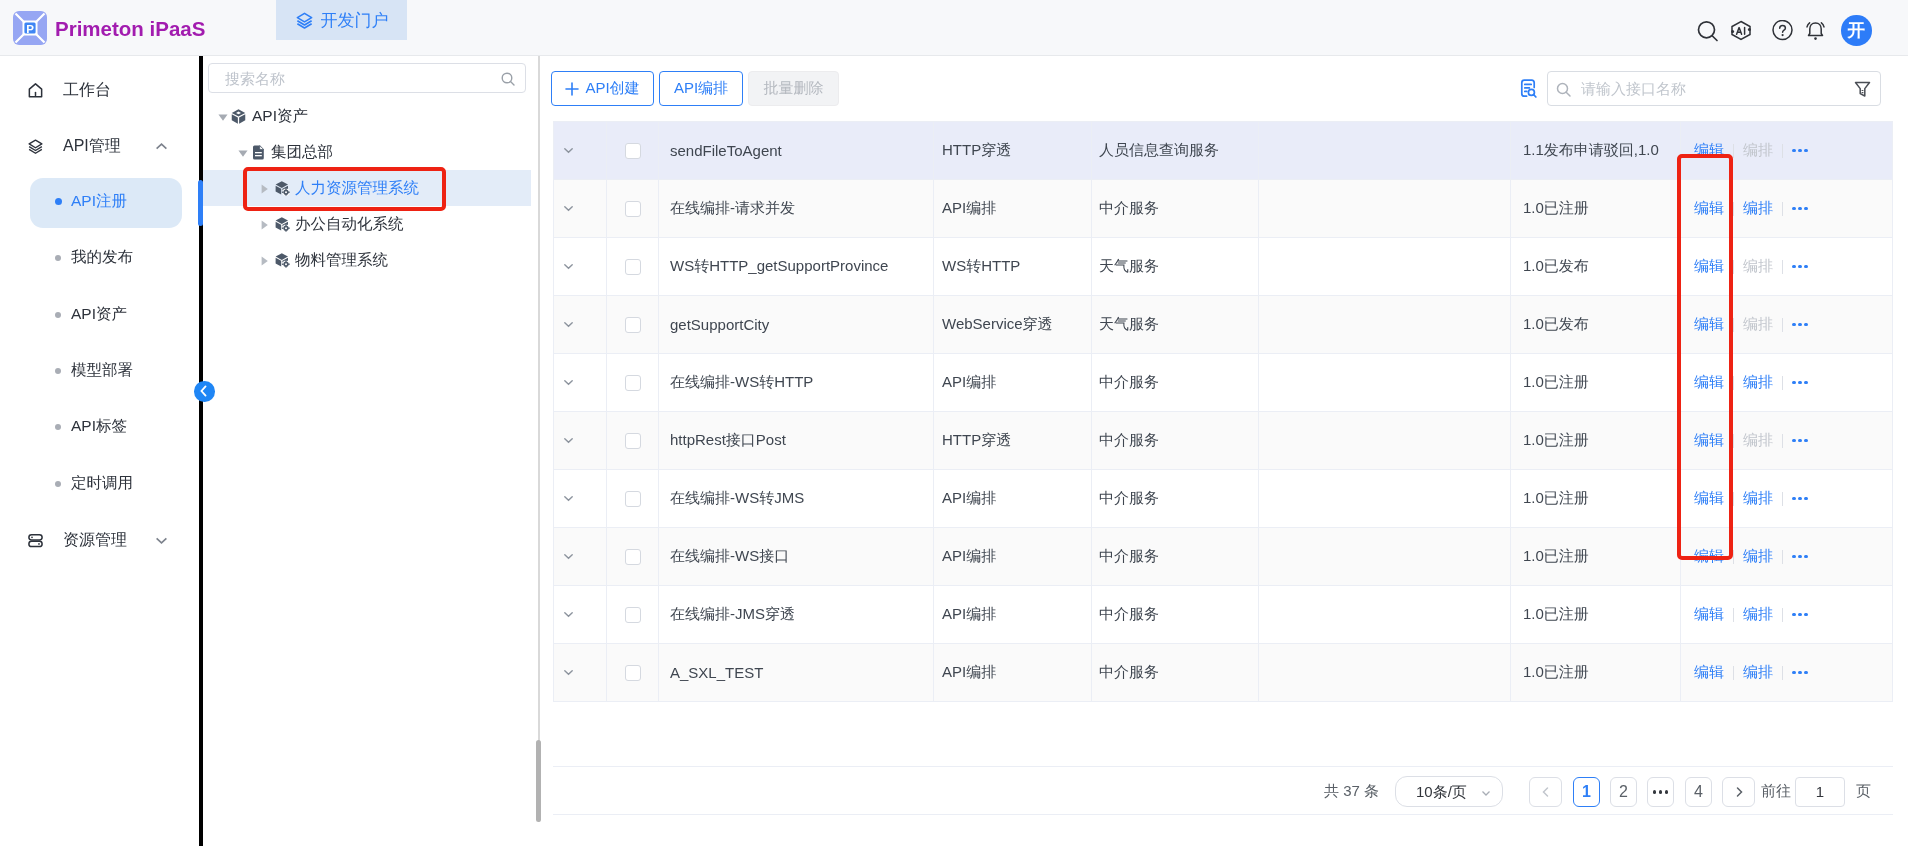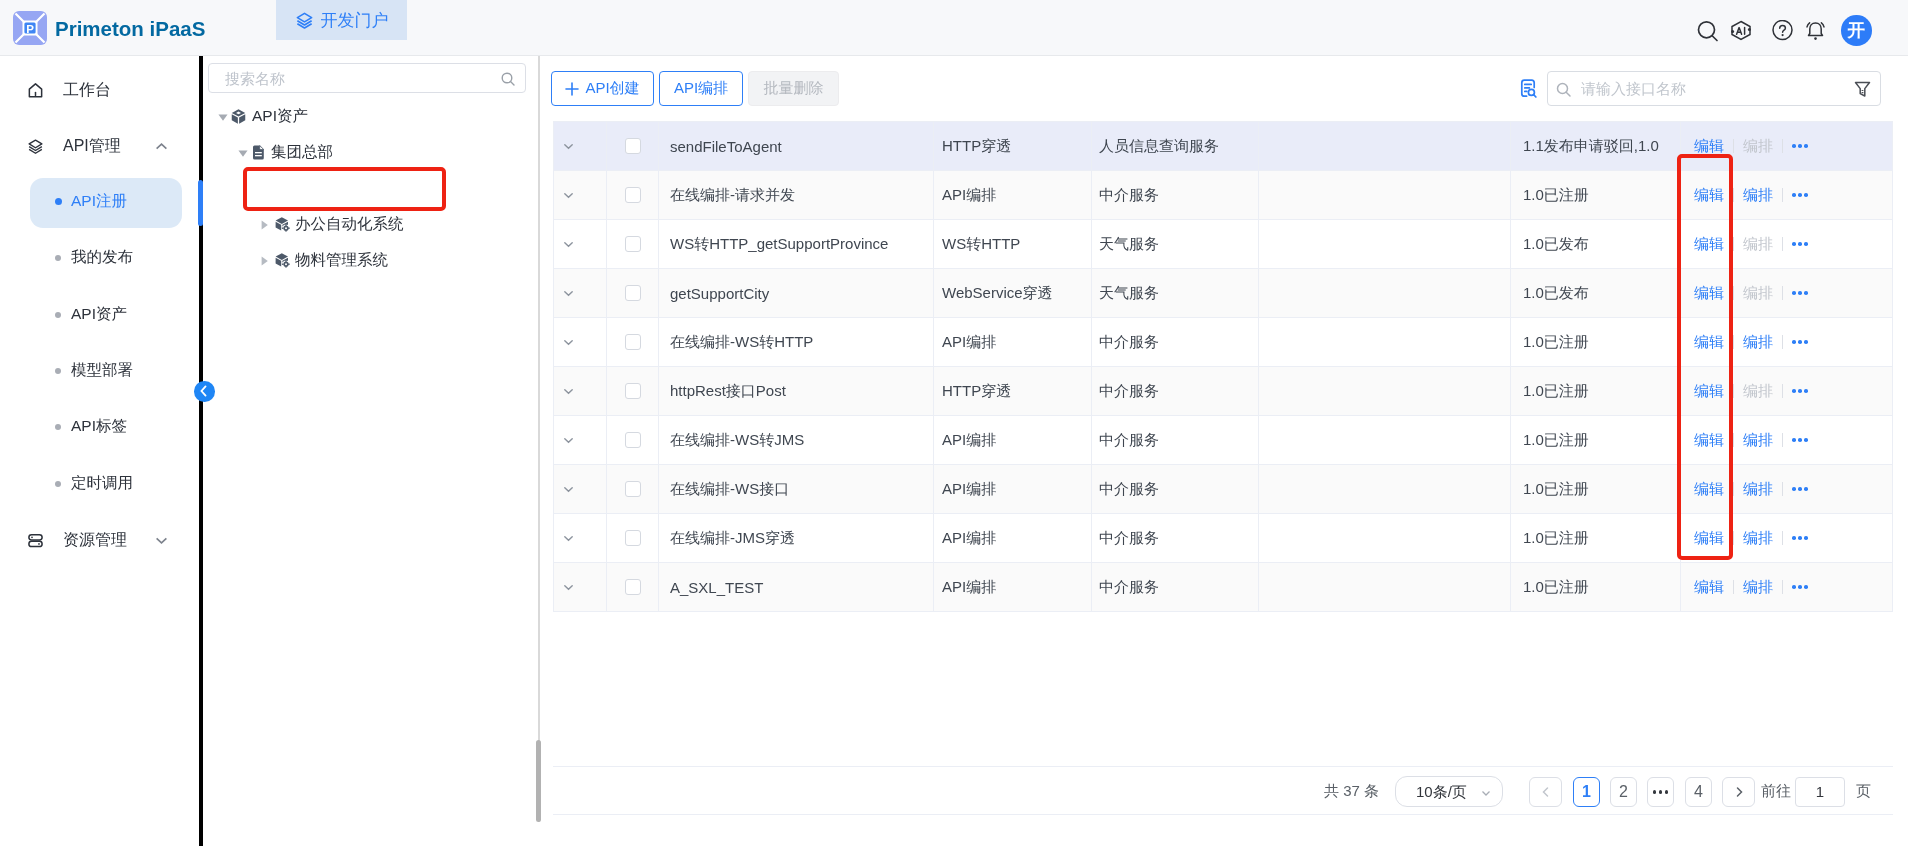--- a/index.html
+++ b/index.html
@@ -2,21 +2,21 @@
 <html><head>
 <meta charset="utf-8">
 <style>
 *{margin:0;padding:0;box-sizing:border-box}
 html,body{width:1908px;height:846px;overflow:hidden}
 body{font-family:"Liberation Sans",sans-serif;background:#fff;color:#333}
 #app{position:relative;width:1908px;height:846px;background:#fff}
 
 #hd{position:absolute;left:0;top:0;width:1908px;height:56px;background:#f7f8fa;border-bottom:1px solid #e7e9ec}
 #logo{position:absolute;left:13px;top:11px;width:34px;height:34px}
-#brand{position:absolute;left:55px;top:17px;font-size:20.5px;font-weight:bold;color:#0369a1;letter-spacing:0px}
+#brand{position:absolute;left:55px;top:17px;font-size:20.5px;font-weight:bold;color:#a21caf;letter-spacing:0px}
 #tab{position:absolute;left:276px;top:0;width:131px;height:40px;background:#d7e4f5;display:flex;align-items:center;justify-content:center;gap:7px}
 #tab span{font-size:17px;color:#2e7ff7}
 .hic{position:absolute;top:19.5px;width:21px;height:21px}
 #avatar{position:absolute;left:1841px;top:15px;width:30.5px;height:30.5px;border-radius:50%;background:#2d7cf8;color:#fff;font-size:17.5px;font-weight:bold;display:flex;align-items:center;justify-content:center}
 
 #side{position:absolute;left:0;top:56px;width:203px;height:790px;background:#fff;border-right:4px solid #000000}
 .m1{position:absolute;left:0;width:203px;height:22px;display:flex;align-items:center}
 .m1 svg{position:absolute;left:27px}
 .m1 .t{position:absolute;left:63px;font-size:16px;color:#2d323b}
 .m1 .car{position:absolute;left:155px}
@@ -54,21 +54,21 @@
 #b2{left:659px;width:84px;border:1px solid #2e7ff7;color:#2e7ff7}
 #b3{left:748px;width:91px;background:#f2f3f5;border:1px solid #ececee;color:#b4b8bf}
 #docic{position:absolute;left:1518px;top:78px}
 #qsearch{position:absolute;left:1547px;top:71px;width:334px;height:35px;border:1px solid #d9dde3;border-radius:4px;background:#fff}
 #qsearch .ph{position:absolute;left:33px;top:8px;font-size:15px;color:#c1c6cd}
 #qsearch .sic{position:absolute;left:7px;top:9px}
 #qsearch .fic{position:absolute;right:8px;top:8px}
 
 #tbl{position:absolute;left:553px;top:121px;width:1340px;border:1px solid #ebeef5;border-bottom:none;background:#fff}
 #thead{position:relative;height:37px;background:#fafafb;border-bottom:1px solid #ebeef5}
-.tr{position:relative;height:49px;border-bottom:1px solid #ebeef5;background:#fff}
+.tr{position:relative;height:58px;border-bottom:1px solid #ebeef5;background:#fff}
 .tr.stripe{background:#fafafa}
 .tr.hl{background:#e9ecf9}
 .c{position:absolute;top:0;bottom:0;display:flex;align-items:center}
 .bd{border-right:1px solid #ebeef5}
 .c0{left:0;width:53px;justify-content:flex-start;padding-left:8px}
 .c1{left:53px;width:52px;justify-content:center}
 .c2{left:105px;width:275px;padding-left:11px}
 .c3{left:380px;width:158px;padding-left:8px}
 .c4{left:538px;width:167px;padding-left:7px}
 .c5{left:705px;width:252px;padding-left:11px}
@@ -218,20 +218,38 @@
   <svg class="car" style="left:34px" width="12" height="12" viewBox="0 0 10 10">
           <path d="M1.2 3 L8.8 3 L5 8.2 Z" fill="#a6abb3"></path>
         </svg>
   <svg class="tic" style="left:48px" width="14" height="15" viewBox="0 0 14 15">
           <path d="M2 2 Q2 0.5 3.5 0.5 H8.7 L12.8 4.6 V13 Q12.8 14.5 11.3 14.5 H3.5 Q2 14.5 2 13 Z" fill="#4d5969"></path>
           <path d="M8.7 0.5 V3.6 Q8.7 4.6 9.7 4.6 H12.8 Z" fill="#fff" stroke="#4d5969" stroke-width="0.8"></path>
           <rect x="4" y="7" width="6.8" height="1.3" fill="#fff"></rect>
           <rect x="4" y="10" width="6.8" height="1.3" fill="#fff"></rect>
         </svg>
   <span class="t" style="left:68px">集团总部</span>
+ </div>
+ <div class="trow sel" style="top:114px">
+  <svg class="car" style="left:55px" width="12" height="12" viewBox="0 0 10 10">
+          <path d="M3 1.2 L8.2 5 L3 8.8 Z" fill="#b6bbc2"></path>
+        </svg>
+  <svg class="tic" style="left:72px" width="15" height="15" viewBox="0 0 15 15">
+          <polygon points="6.8,0.3 13,3.6 6.8,6.9 0.6,3.6" fill="#4d5969"></polygon>
+          <polygon points="0.6,4.8 6.2,7.7 6.2,13.5 0.6,10.4" fill="#4d5969"></polygon>
+          <polygon points="13,4.8 7.4,7.7 7.4,9 10.8,13.4 13,10.4" fill="#4d5969"></polygon>
+          <circle cx="11" cy="11.2" r="3.6" fill="#fff"></circle>
+          <circle cx="11" cy="11.2" r="2.6" fill="#4d5969"></circle>
+          <circle cx="11" cy="11.2" r="1" fill="#fff"></circle>
+          <rect x="10.3" y="7.2" width="1.4" height="1.6" fill="#4d5969"></rect>
+          <rect x="10.3" y="13" width="1.4" height="1.6" fill="#4d5969"></rect>
+          <rect x="6.9" y="10.5" width="1.6" height="1.4" fill="#4d5969"></rect>
+          <rect x="13.1" y="10.5" width="1.6" height="1.4" fill="#4d5969"></rect>
+        </svg>
+  <span class="t" style="left:92px">人力资源管理系统</span>
  </div>
  <div class="trow" style="top:150px">
   <svg class="car" style="left:55px" width="12" height="12" viewBox="0 0 10 10">
           <path d="M3 1.2 L8.2 5 L3 8.8 Z" fill="#b6bbc2"></path>
         </svg>
   <svg class="tic" style="left:72px" width="15" height="15" viewBox="0 0 15 15">
           <polygon points="6.8,0.3 13,3.6 6.8,6.9 0.6,3.6" fill="#4d5969"></polygon>
           <polygon points="0.6,4.8 6.2,7.7 6.2,13.5 0.6,10.4" fill="#4d5969"></polygon>
           <polygon points="13,4.8 7.4,7.7 7.4,9 10.8,13.4 13,10.4" fill="#4d5969"></polygon>
           <circle cx="11" cy="11.2" r="3.6" fill="#fff"></circle>

